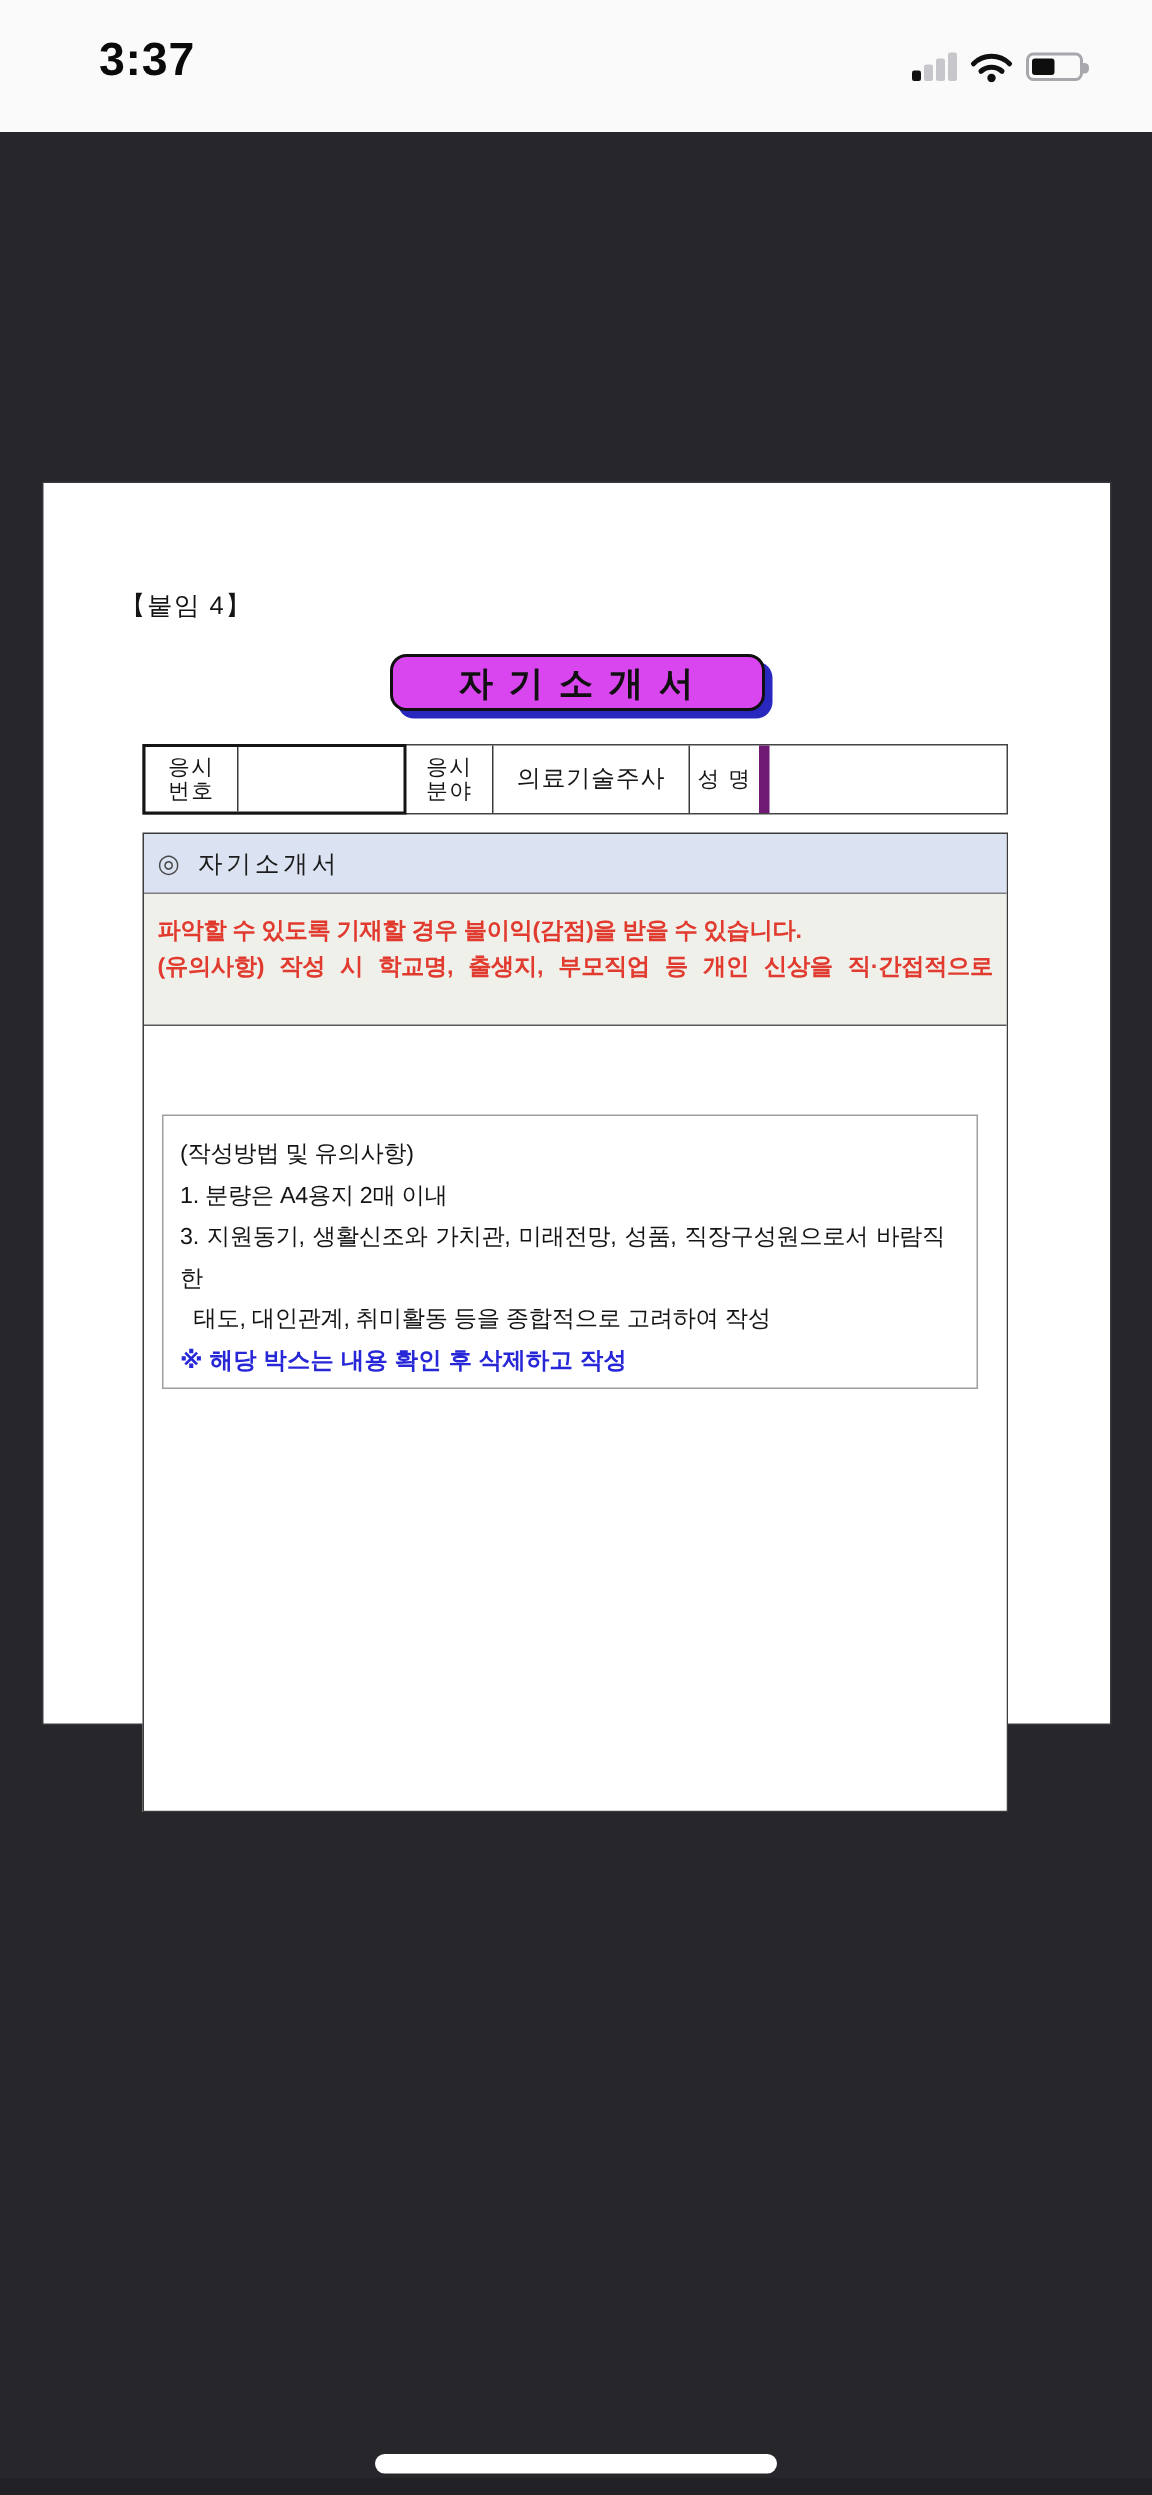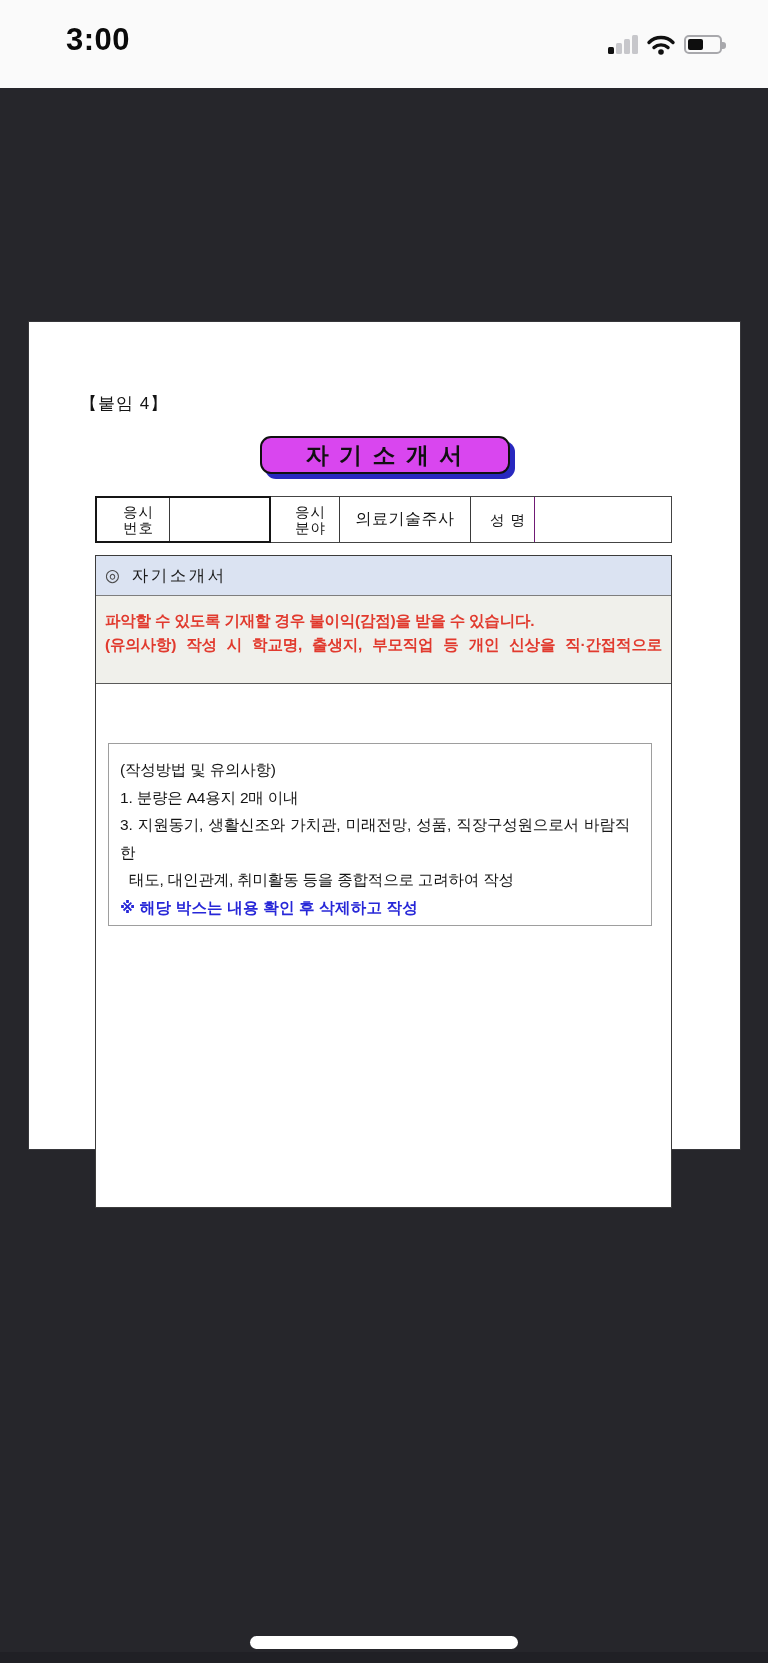--- a/index.html
+++ b/index.html
@@ -25,27 +25,27 @@
   .attach-label{position:absolute;left:51px;top:70px;font-size:17px;color:#141414;letter-spacing:1px;}
 
   .title-box{position:absolute;left:231px;top:114px;width:250px;height:38px;background:#d946ef;
     border:2.5px solid #101010;border-radius:11px;box-shadow:5px 5px 0 0 #2828bf;
     display:flex;align-items:center;justify-content:center;}
   .title-box span{font-size:23px;font-weight:700;color:#101010;letter-spacing:2px;}
 
   
   .info-table{position:absolute;left:66px;top:174px;width:577px;height:47px;display:flex;border:1px solid #444;}
   .t-label,.t-cell{height:100%;display:flex;align-items:center;justify-content:center;color:#151515;}
-  .t-label{font-size:14.5px;line-height:16px;white-space:pre-line;text-align:center;letter-spacing:1px;margin-left:11px;}
+  .t-label{font-size:14.5px;line-height:16px;white-space:pre-line;text-align:center;letter-spacing:1px;}
   .t-group{display:flex;width:176px;height:calc(100% + 2px);margin:-1px 0 -1px -1px;border:2.5px solid #151515;}
   .t-group .t-label{width:62px;border-right:1px solid #3a3a3a;}
   .t-group .t-cell{flex:1;}
   .lbl-field{width:58px;border-right:1px solid #3a3a3a;}
   .val-field{width:131px;border-right:1px solid #3a3a3a;font-size:16px;letter-spacing:.5px;}
-  .lbl-name{width:53px;border-right:1px solid #701a75;}
+  .lbl-name{width:53px;border-right:7px solid #701a75;}
   .val-name{flex:1;}
 
   
   .section-box{position:absolute;left:66px;top:233px;width:577px;height:653px;border:1.5px solid #3c3c3c;background:#fff;display:flex;flex-direction:column;}
   .sec-header{height:40px;background:#dbe3f2;border-bottom:1px solid #7e7e7e;display:flex;align-items:center;padding-left:9px;}
   .sec-bullet{font-size:17px;color:#4a4a4a;margin-right:12px;line-height:1;}
   .sec-title{font-size:16.5px;font-weight:400;color:#1b1b1b;letter-spacing:2.5px;}
   .sec-warning{height:88px;background:#f0f0eb;border-bottom:1px solid #5a5a5a;padding:13px 9px 0 9px;}
   .warn-line{font-size:15.5px;font-weight:700;color:#e13a2e;line-height:23.5px;letter-spacing:-.2px;}
   .warn-just{text-align:justify;text-align-last:justify;}
@@ -61,21 +61,21 @@
   
   .home-indicator{position:absolute;left:250px;top:1636px;width:268px;height:13px;border-radius:7px;background:#ffffff;}
   .bottom-strip{position:absolute;left:0;top:1652px;width:768px;height:11px;background:#202025;}
 </style>
 </head>
 <body>
 
 <div class="screen">
 
   <div class="status-bar">
-    <div class="sb-time">3:00</div>
+    <div class="sb-time">3:37</div>
     <div class="sb-icons">
       <div class="cell-bars">
         <i class="cb1 on"></i>
           <i class="cb2"></i>
           <i class="cb3"></i>
           <i class="cb4"></i>
       </div>
       <svg width="30" height="22" viewBox="0 0 30 22">
         <path d="M3 9.5a17 17 0 0 1 24 0" stroke="#101010" stroke-width="3.4" fill="none" stroke-linecap="round"></path>
         <path d="M8 14.5a10.5 10.5 0 0 1 14 0" stroke="#101010" stroke-width="3.4" fill="none" stroke-linecap="round"></path>

